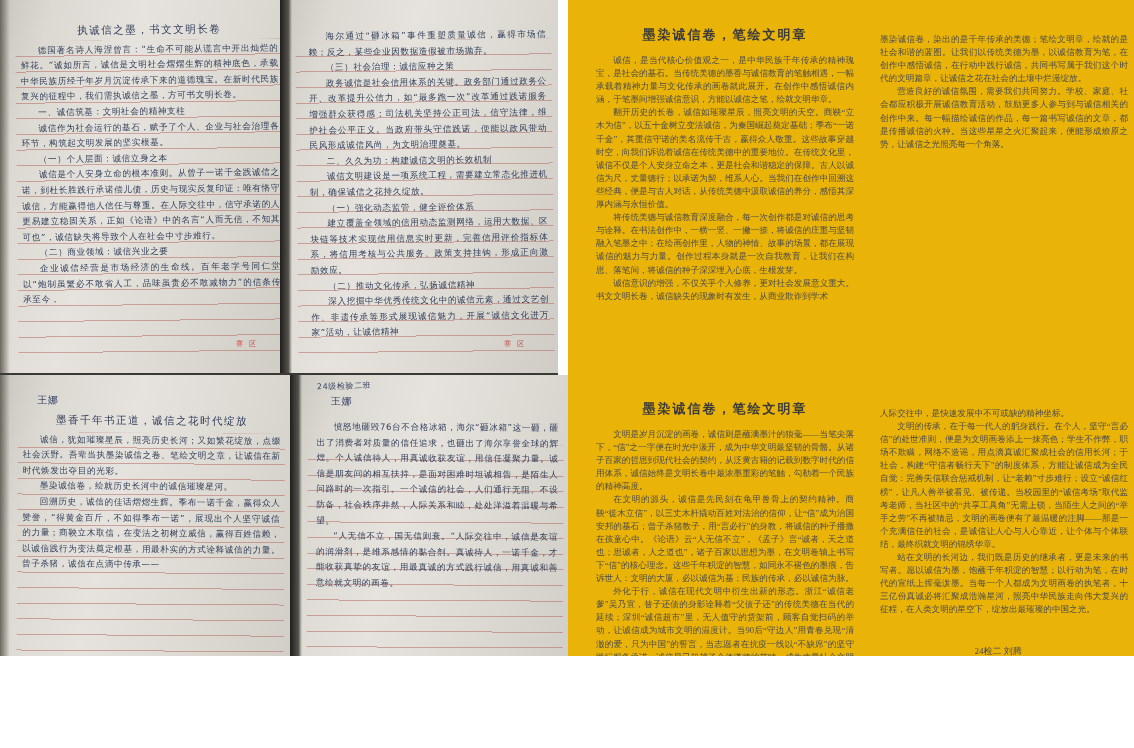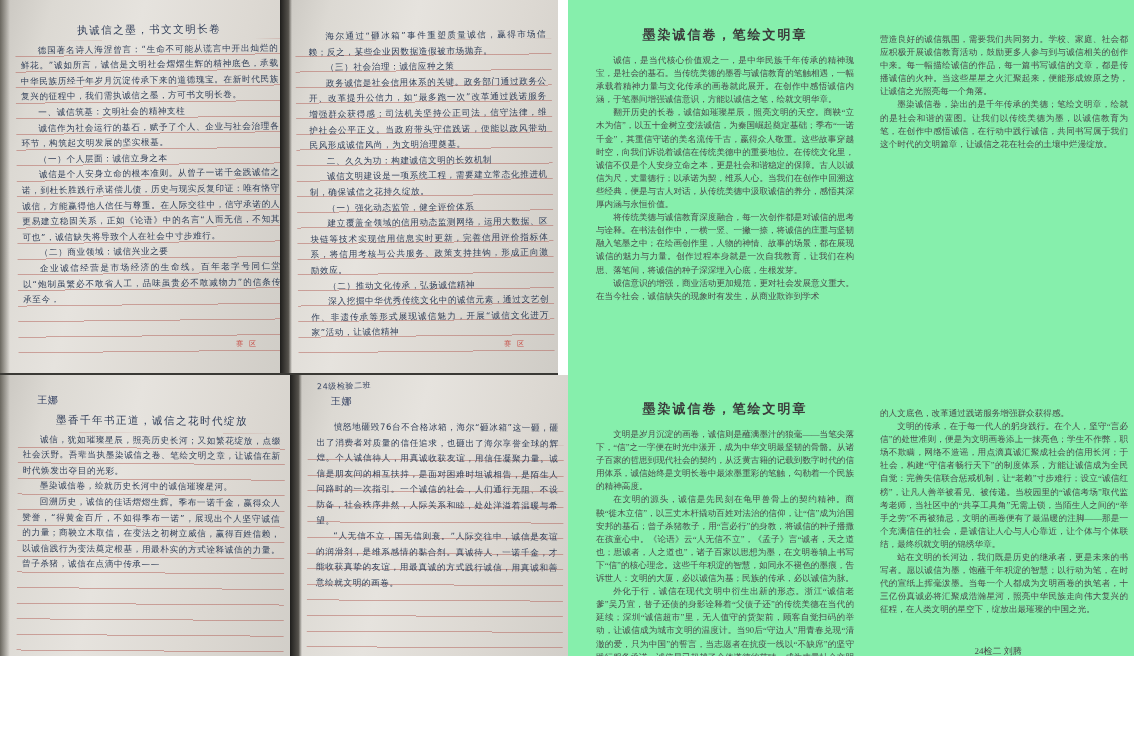--- a/index.html
+++ b/index.html
@@ -40,21 +40,21 @@
   .hw-header{font-size:8px;line-height:13px;color:#3a4763;transform:rotate(-2deg);transform-origin:left;}
   .hw-name{font-size:10px;line-height:16px;color:#354263;margin-left:14px;}
   .hw-title{text-align:center;font-size:10.5px;letter-spacing:1.5px;margin:4px 0 4px 0;color:#2e3c58;}
   .hw-para{margin:0;text-indent:2em;text-align:justify;}
   .watermark{
     position:absolute;right:28px;bottom:24px;color:#c43a33;font-size:7px;
     letter-spacing:6px;font-family:Liberation Serif, serif;opacity:.85;
   }
   
   .printed{
-    position:absolute;left:568px;top:0;width:566px;height:748px;background:#86efac;
+    position:absolute;left:568px;top:0;width:566px;height:748px;background:#eab308;
   }
   .essay{position:absolute;left:0;width:566px;height:374px;overflow:hidden;}
   .essay.e1{top:0;}
   .essay.e2{top:374px;}
   .col{position:absolute;top:0;bottom:0;overflow:hidden;}
   .col-left{left:28px;width:258px;}
   .col-right{left:312px;width:248px;}
   .essay-title{
     margin:26px 0 10px 0;text-align:center;font-size:13px;font-weight:bold;
     letter-spacing:2px;color:#3b3b3b;
@@ -141,46 +141,46 @@
 
   <section class="printed">
 
     <article class="essay e1">
       <div class="col col-left">
         <h1 class="essay-title">墨染诚信卷，笔绘文明章</h1>
         <div class="para-list">
             <div class="p-para">诚信，是当代核心价值观之一，是中华民族千年传承的精神瑰宝，是社会的基石。当传统美德的墨香与诚信教育的笔触相遇，一幅承载着精神力量与文化传承的画卷就此展开。在创作中感悟诚信内涵，于笔墨间增强诚信意识，方能以诚信之笔，绘就文明华章。</div>
             <div class="p-para">翻开历史的长卷，诚信如璀璨星辰，照亮文明的天空。商鞅“立木为信”，以五十金树立变法诚信，为秦国崛起奠定基础；季布“一诺千金”，其重信守诺的美名流传千古，赢得众人敬重。这些故事穿越时空，向我们诉说着诚信在传统美德中的重要地位。在传统文化里，诚信不仅是个人安身立命之本，更是社会和谐稳定的保障。古人以诚信为尺，丈量德行；以承诺为契，维系人心。当我们在创作中回溯这些经典，便是与古人对话，从传统美德中汲取诚信的养分，感悟其深厚内涵与永恒价值。</div>
             <div class="p-para">将传统美德与诚信教育深度融合，每一次创作都是对诚信的思考与诠释。在书法创作中，一横一竖、一撇一捺，将诚信的庄重与坚韧融入笔墨之中；在绘画创作里，人物的神情、故事的场景，都在展现诚信的魅力与力量。创作过程本身就是一次自我教育，让我们在构思、落笔间，将诚信的种子深深埋入心底，生根发芽。</div>
-            <div class="p-para">诚信意识的增强，商业活动更加规范，更对社会发展意义重大。在当今社会，诚信缺失的现象时有发生，从商业欺诈到学术</div>
+            <div class="p-para">诚信意识的增强，不仅关乎个人修养，更对社会发展意义重大。书文文明长卷，诚信缺失的现象时有发生，从商业欺诈到学术</div>
           </div>
       </div>
       <div class="col col-right">
         <div class="col-pad">
           <div class="para-list">
+              <div class="p-para">墨染诚信卷，染出的是千年传承的美德；笔绘文明章，绘就的是社会和谐的蓝图。让我们以传统美德为墨，以诚信教育为笔，在创作中感悟诚信，在行动中践行诚信，共同书写属于我们这个时代的文明篇章，让诚信之花在社会的土壤中烂漫绽放。</div>
               <div class="p-para">营造良好的诚信氛围，需要我们共同努力。学校、家庭、社会都应积极开展诚信教育活动，鼓励更多人参与到与诚信相关的创作中来。每一幅描绘诚信的作品，每一篇书写诚信的文章，都是传播诚信的火种。当这些星星之火汇聚起来，便能形成燎原之势，让诚信之光照亮每一个角落。</div>
-              <div class="p-para">墨染诚信卷，染出的是千年传承的美德；笔绘文明章，绘就的是社会和谐的蓝图。让我们以传统美德为墨，以诚信教育为笔，在创作中感悟诚信，在行动中践行诚信，共同书写属于我们这个时代的文明篇章，让诚信之花在社会的土壤中烂漫绽放。</div>
             </div>
         </div>
       </div>
     </article>
 
     <article class="essay e2">
       <div class="col col-left">
         <h1 class="essay-title">墨染诚信卷，笔绘文明章</h1>
         <div class="para-list">
             <div class="p-para">文明是岁月沉淀的画卷，诚信则是蘸满墨汁的狼毫——当笔尖落下，“信”之一字便在时光中漾开，成为中华文明最坚韧的骨骼。从诸子百家的哲思到现代社会的契约，从泛黄古籍的记载到数字时代的信用体系，诚信始终是文明长卷中最浓墨重彩的笔触，勾勒着一个民族的精神高度。</div>
             <div class="p-para">在文明的源头，诚信是先民刻在龟甲兽骨上的契约精神。商鞅“徙木立信”，以三丈木杆撬动百姓对法治的信仰，让“信”成为治国安邦的基石；曾子杀猪教子，用“言必行”的身教，将诚信的种子播撒在孩童心中。《论语》云“人无信不立”，《孟子》言“诚者，天之道也；思诚者，人之道也”，诸子百家以思想为墨，在文明卷轴上书写下“信”的核心理念。这些千年积淀的智慧，如同永不褪色的墨痕，告诉世人：文明的大厦，必以诚信为基；民族的传承，必以诚信为脉。</div>
             <div class="p-para">外化于行，诚信在现代文明中衍生出新的形态。浙江“诚信老爹”吴乃宜，替子还债的身影诠释着“父债子还”的传统美德在当代的延续；深圳“诚信超市”里，无人值守的货架前，顾客自觉扫码的举动，让诚信成为城市文明的温度计。当90后“守边人”用青春兑现“清澈的爱，只为中国”的誓言，当志愿者在抗疫一线以“不缺席”的坚守践行服务承诺，诚信早已超越了个体道德的范畴，成为丈量社会文明的标尺——它是科技浪潮中不变</div>
           </div>
       </div>
       <div class="col col-right">
         <div class="col-pad">
           <div class="para-list">
-              <div class="p-para">的人文底色，改革通过践诺服务增强群众获得感。</div>
+              <div class="p-para">人际交往中，是快速发展中不可或缺的精神坐标。</div>
               <div class="p-para">文明的传承，在于每一代人的躬身践行。在个人，坚守“言必信”的处世准则，便是为文明画卷添上一抹亮色；学生不作弊，职场不欺瞒，网络不造谣，用点滴真诚汇聚成社会的信用长河；于社会，构建“守信者畅行天下”的制度体系，方能让诚信成为全民自觉：完善失信联合惩戒机制，让“老赖”寸步难行；设立“诚信红榜”，让凡人善举被看见、被传递。当校园里的“诚信考场”取代监考老师，当社区中的“共享工具角”无需上锁，当陌生人之间的“举手之劳”不再被猜忌，文明的画卷便有了最温暖的注脚——那是一个充满信任的社会，是诚信让人心与人心靠近，让个体与个体联结，最终织就文明的锦绣华章。</div>
               <div class="p-para">站在文明的长河边，我们既是历史的继承者，更是未来的书写者。愿以诚信为墨，饱蘸千年积淀的智慧；以行动为笔，在时代的宣纸上挥毫泼墨。当每一个人都成为文明画卷的执笔者，十三亿份真诚必将汇聚成浩瀚星河，照亮中华民族走向伟大复兴的征程，在人类文明的星空下，绽放出最璀璨的中国之光。</div>
             </div>
           <div class="sig-block">
             <div class="sig-name">24检二 刘腾</div>
             <div class="sig-date">2025 年 4 月 23 日</div>
           </div>
         </div>
       </div>
     </article>

